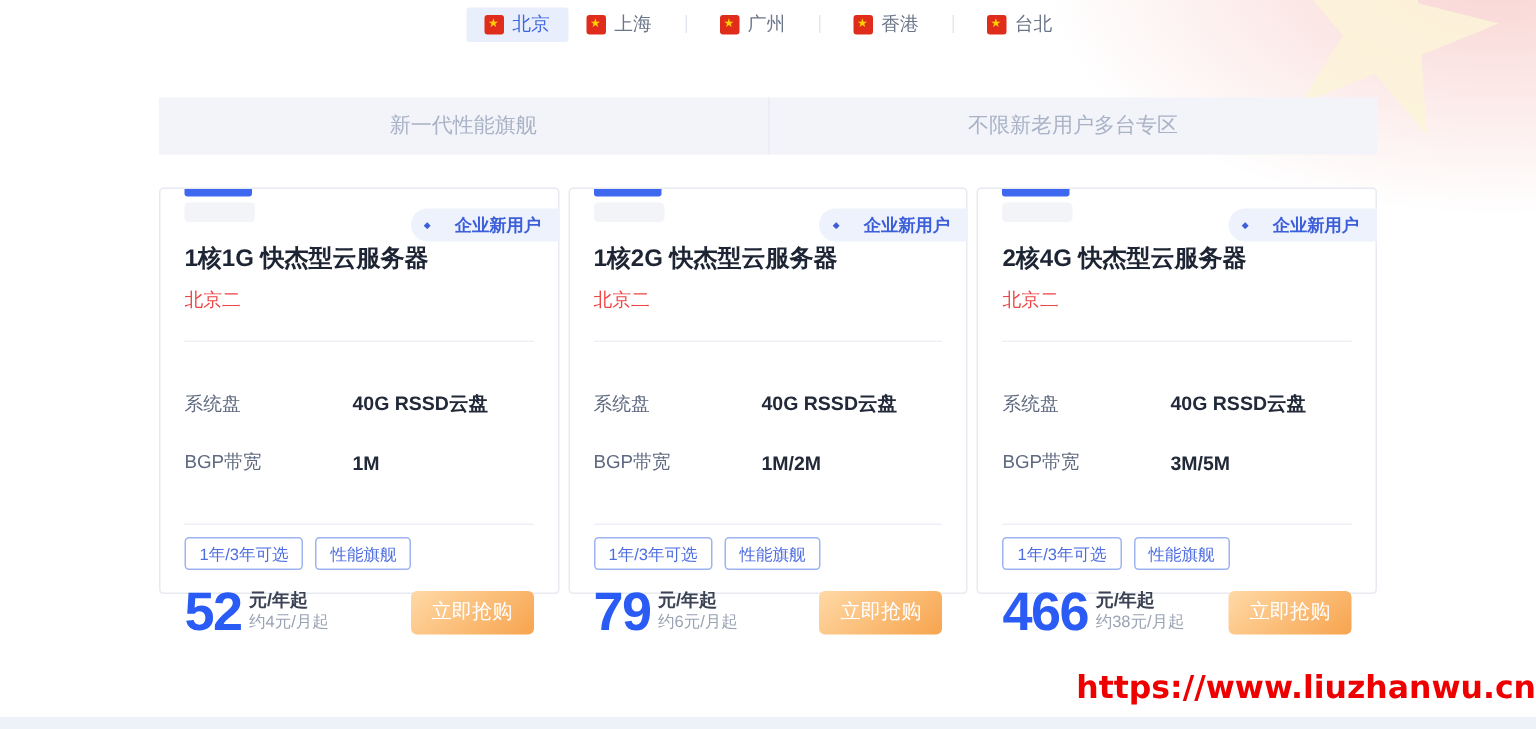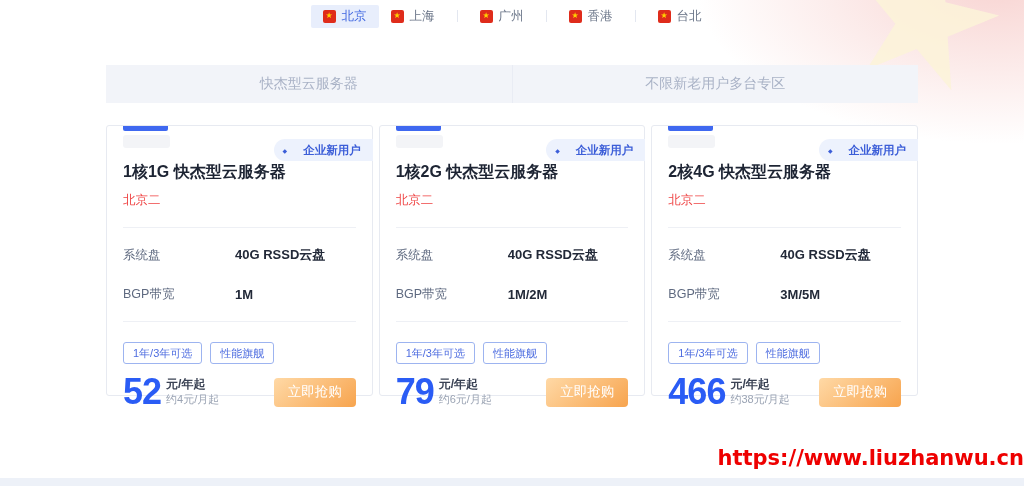--- a/index.html
+++ b/index.html
@@ -77,25 +77,25 @@
     background:#f3f4f7; border-radius:3px; }
   .ent-badge {
     position:absolute; top:13px; right:-1px; height:22px;
     display:flex; align-items:center; padding:0 12px 0 9px;
     background:#edf2fd; border-radius:11px 0 0 11px;
     color:#3c5ed8; font-size:11.5px; font-weight:700;gap:11px;
   }
   .badge-dot { font-size:6px; margin-right:5px; }
   .card-title { margin-top:36px; font-size:16px; font-weight:700; color:#1d2433; }
   .card-region { margin-top:9px; font-size:12.5px; color:#ef4444; }
-  .spec-table { margin-top:18px; border-top:1px solid #eef0f5; border-bottom:1px solid #eef0f5; padding:7px 0; }
+  .spec-table { margin-top:18px; border-top:1px solid #eef0f5; border-bottom:1px solid #eef0f5; padding:21px 0; }
   .spec-row { display:grid; grid-template-columns:112px 1fr; align-items:center; padding:11px 0; }
   .spec-label { font-size:12.5px; color:#5f6a80; }
   .spec-value { font-size:13px; font-weight:700; color:#222938; }
-  .tag-row { margin-top:20px; display:flex; gap:8px; }
+  .tag-row { margin-top:8px; display:flex; gap:8px; }
   .tag {
     font-size:11px; color:#4d6ce0; border:1px solid #9db4f0;
     border-radius:3px; padding:2.5px 9px; background:#fff; white-space:nowrap;
   }
   .price-row { margin-top:11px; display:flex; justify-content:space-between; align-items:center; }
   .price-left { display:flex; align-items:flex-start; }
   .price-num { font-size:36px; font-weight:700; color:#2a5cf5; line-height:0.95; letter-spacing:-1px; }
   .price-units { display:flex; flex-direction:column; margin-left:5px; padding-top:2px; }
   .price-unit { font-size:12px; color:#3a4254; font-weight:600; line-height:15px; }
   .price-sub { font-size:11px; color:#9aa3b3; line-height:15px; }
@@ -153,21 +153,21 @@
     <div class="city-sep"></div>
     <div class="city-item">
       <span class="flag">
           <span class="flag-star">★</span>
         </span>
       <span>台北</span>
     </div>
   </div>
 
   <div class="section-tabs">
-    <div class="sec-tab">快杰型云服务器</div>
+    <div class="sec-tab">新一代性能旗舰</div>
     <div class="sec-tab">不限新老用户多台专区</div>
   </div>
 
 
   <div class="cards">
 
     <div class="card">
       <div class="accent-bar"></div>
       <div class="ghost-bar"></div>
       <div class="ent-badge">

